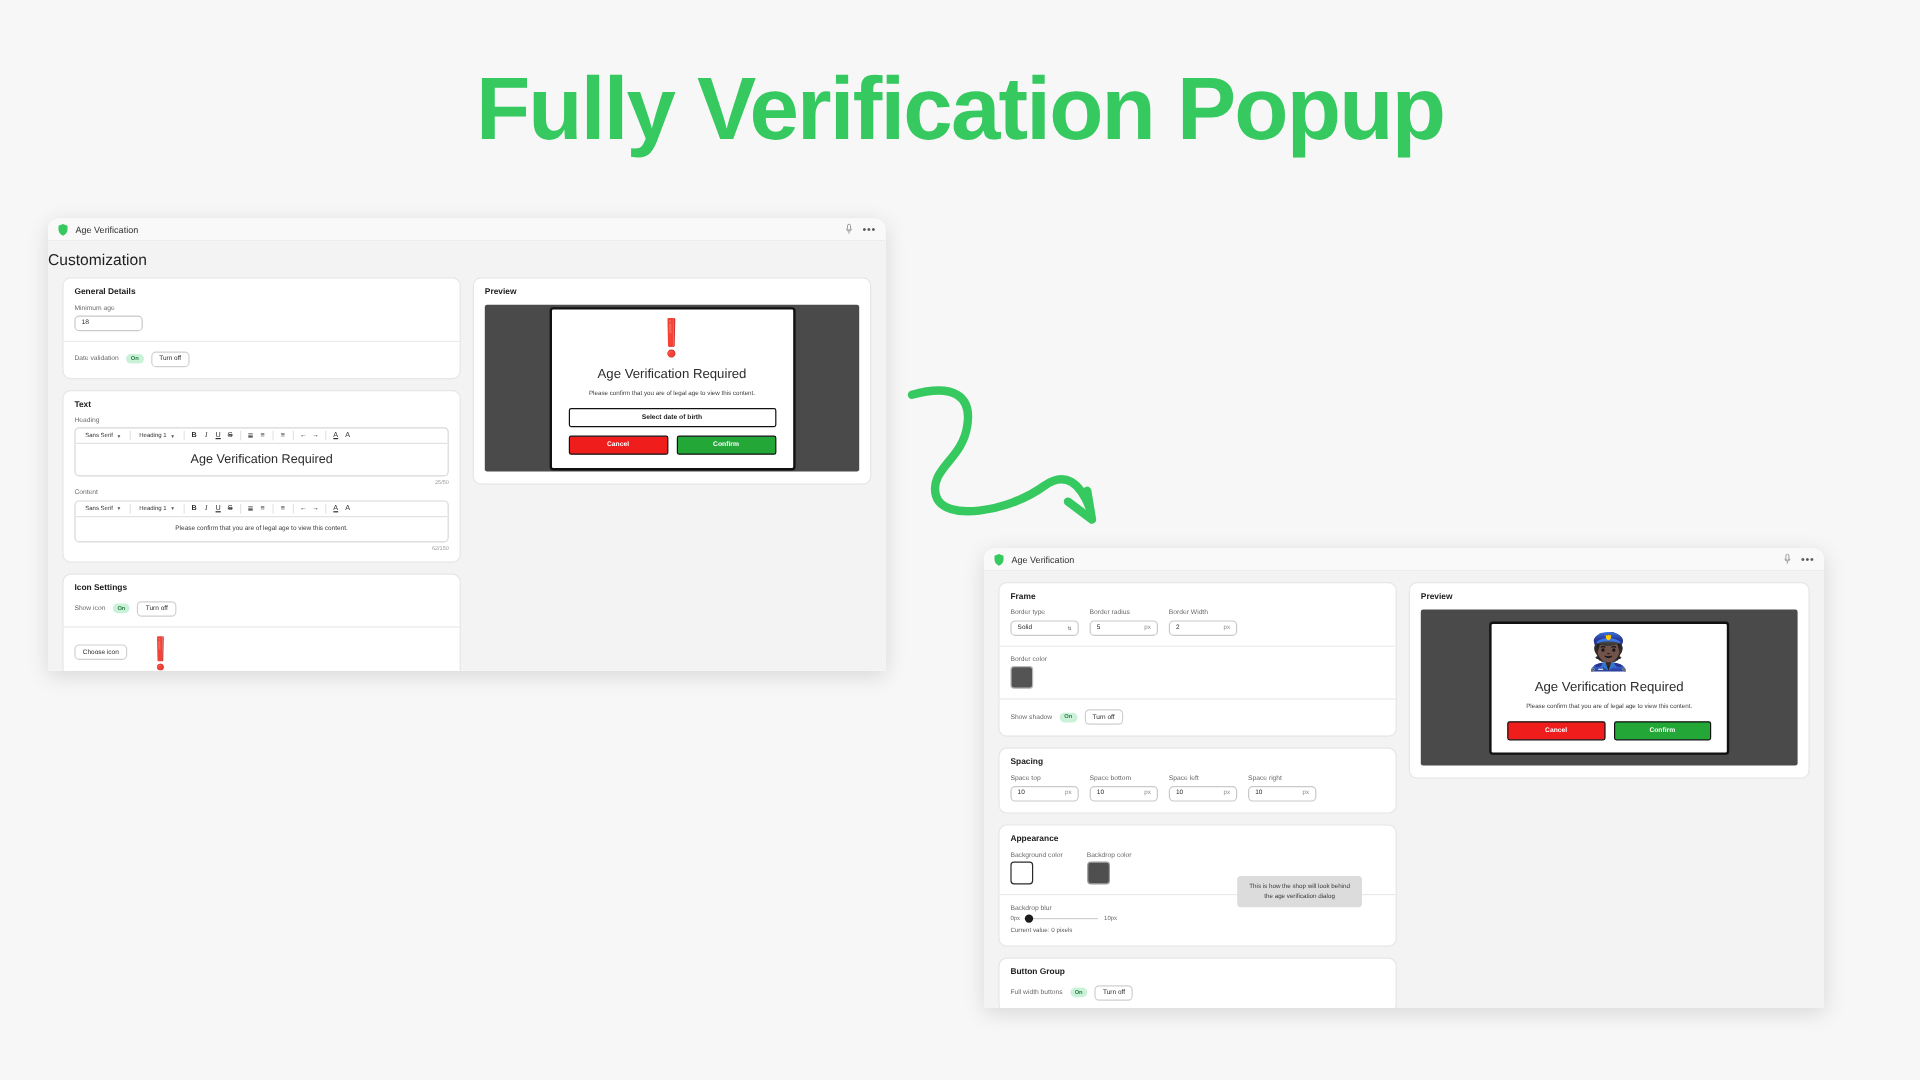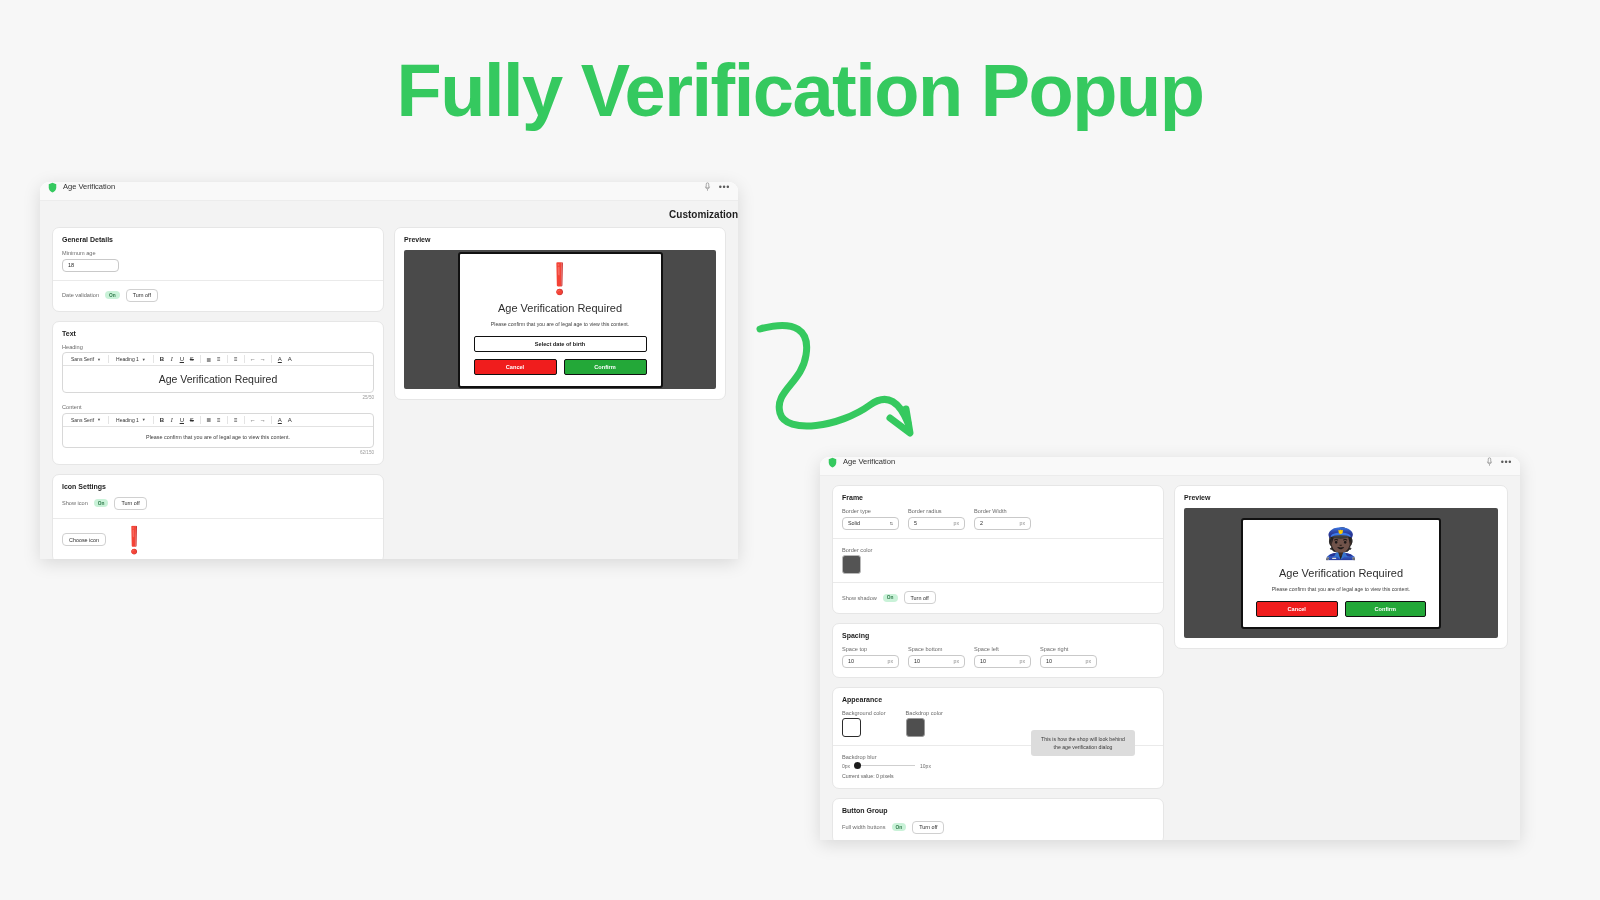--- a/index.html
+++ b/index.html
@@ -24,33 +24,33 @@
     position: absolute;
     background: #ffffff;
     border-radius: 9px 9px 0 0;
     box-shadow: 0 4px 18px rgba(0,0,0,.13);
     overflow: hidden;
   }
   .win-header {
     height: 19px;
     background: #f9f9f9;
     border-bottom: 1px solid #ececec;
-    display: flex; align-items: flex-start;
+    display: flex; align-items: center;
     padding: 0 8px;
     gap: 6px;
   }
   .shield-icon { width: 9px; height: 11px; flex: none; }
   .win-title { font-size: 7.5px; color: #303030; }
   .win-actions { margin-left: auto; display: flex; align-items: center; gap: 7px; }
   .ico-btn { width: 9px; height: 10px; opacity: .62; }
   .dots { font-size: 9px; color: #5b5b5b; letter-spacing: .6px; line-height: 6px; }
 
   .win-body { background: #f3f3f3; padding: 0; }
   .customization-bar {
-    text-align: right; font-size: 10px; font-weight: bold;
+    text-align: left; font-size: 13px; font-weight: normal;
     color: #1f1f1f; padding: 8px 0 7px;
   }
 
   .cols { display: flex; gap: 10px; padding: 0 12px; align-items: flex-start; }
   .col-left { flex: 0 0 332px; display: flex; flex-direction: column; gap: 9px; }
   .col-right { flex: 1; }
 
   .card {
     background: #fff; border: 1px solid #e6e6e6; border-radius: 7px;
     padding: 8px 9px 9px;

